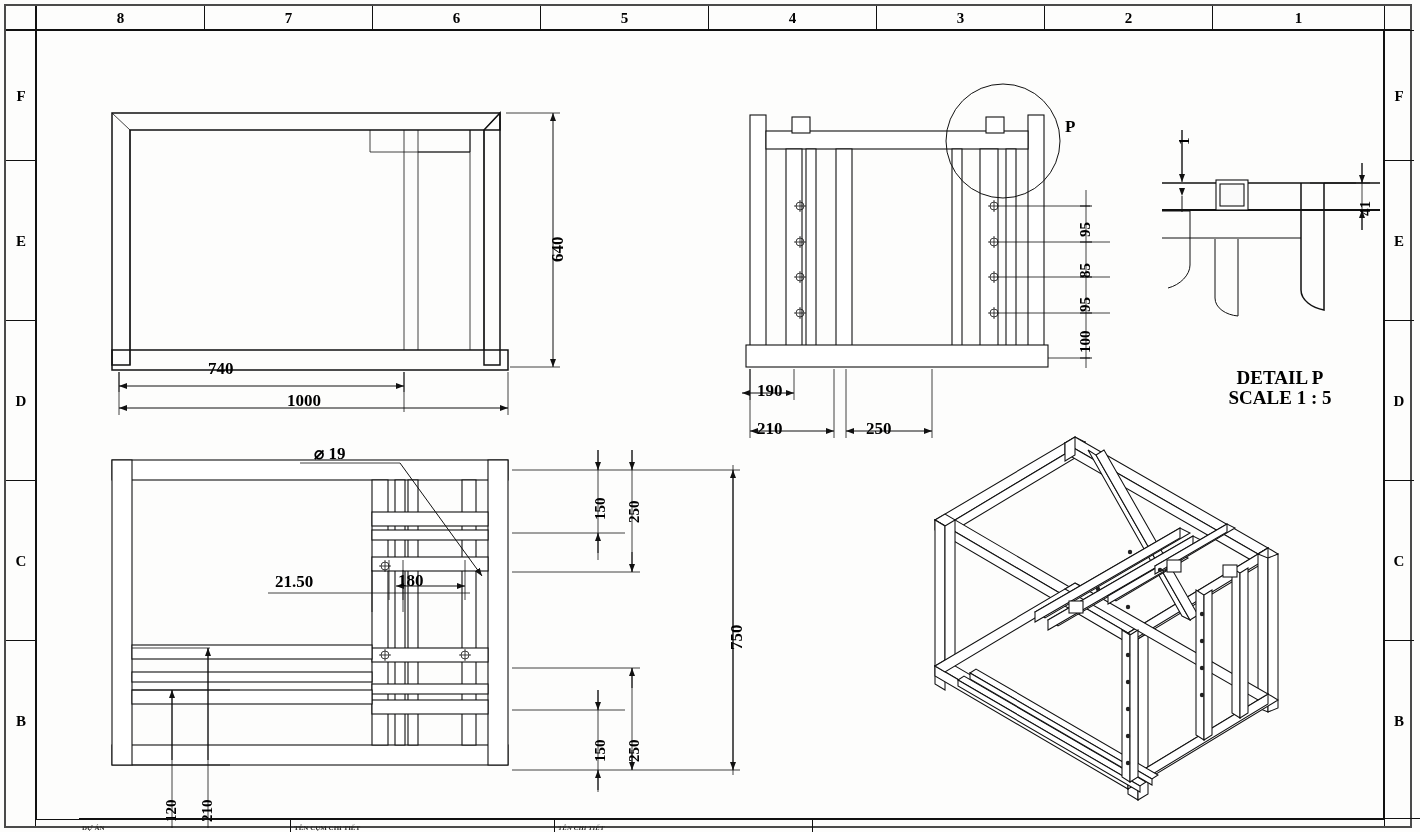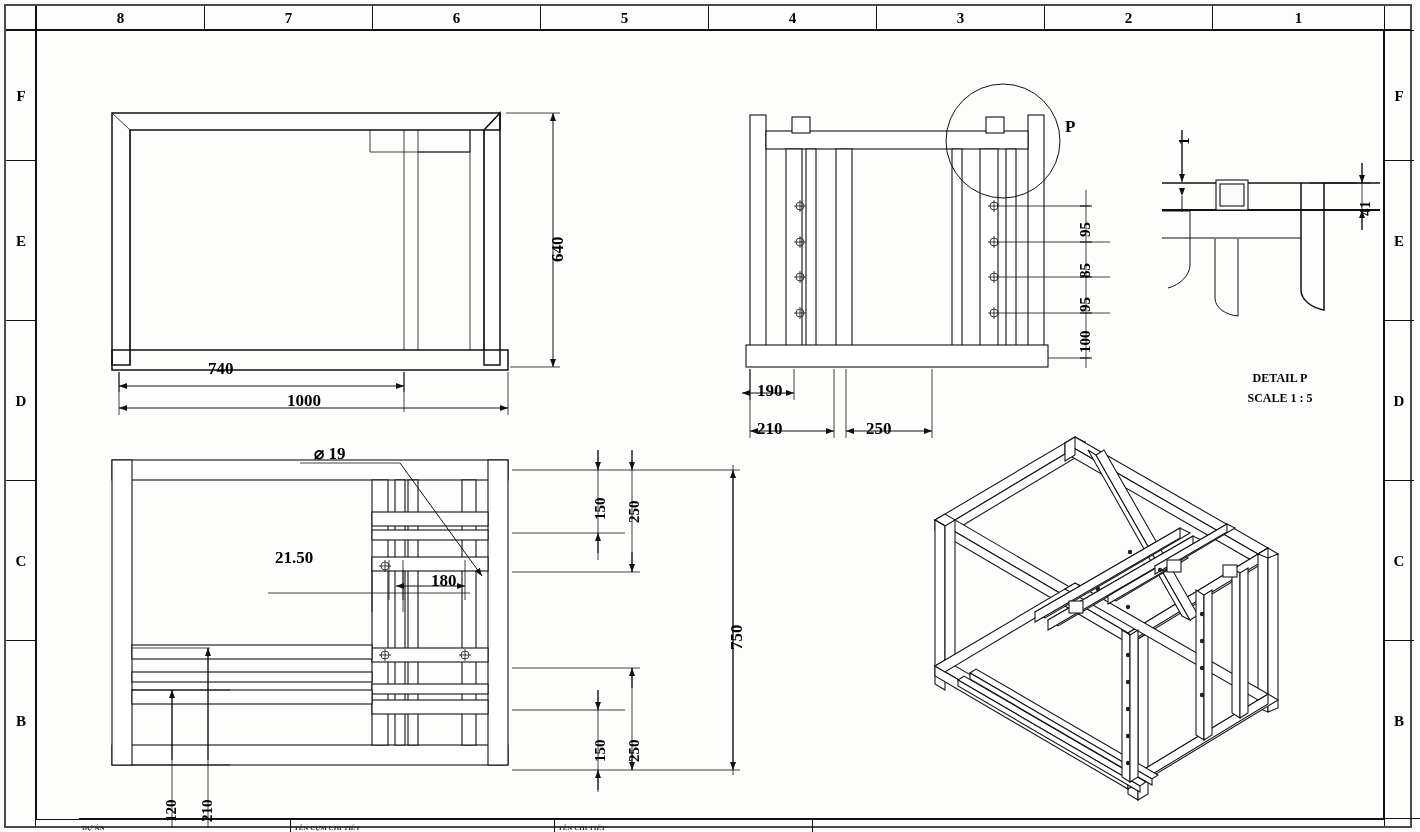--- a/index.html
+++ b/index.html
@@ -44,21 +44,21 @@
   .dimline{stroke:#111;stroke-width:1;fill:none;}
   .ext{stroke:#111;stroke-width:0.8;fill:none;}
   .face{fill:#ffffff;stroke:#111;stroke-width:1.1;}
   .face2{fill:#fafafa;stroke:#111;stroke-width:1.1;}
 
   .dimtxt{position:absolute;font-family:"Liberation Serif","DejaVu Serif",serif;
           font-weight:bold;font-size:17px;color:#000;white-space:nowrap;}
   .dimtxt.sm{font-size:15px;}
   .rot{transform:rotate(-90deg);transform-origin:left top;}
   .lbl{position:absolute;font-weight:bold;font-size:17px;white-space:nowrap;}
-  .detail-title{position:absolute;font-weight:bold;font-size:12px;line-height:20px;
+  .detail-title{position:absolute;font-weight:bold;font-size:19px;line-height:20px;
                 text-align:center;white-space:pre-line;}
 </style>
 </head>
 <body>
 
 <div id="sheet">
 
   <div class="frame-outer"></div>
   <div class="frame-inner"></div>
 
@@ -403,31 +403,31 @@
   <div class="dimtxt" style="left:866px;top:419px;">250</div>
 
   <div class="lbl" style="left:1065px;top:117px;">P</div>
 
   <div class="dimtxt rot sm" style="left:1176px;top:145px;">1</div>
   <div class="dimtxt rot sm" style="left:1357px;top:216px;">41</div>
   <div class="detail-title" style="left:1180px;top:368px;width:200px;">DETAIL P</div>
   <div class="detail-title" style="left:1180px;top:388px;width:200px;">SCALE 1 : 5</div>
 
   <div class="dimtxt" style="left:314px;top:443px;">⌀ 19</div>
-  <div class="dimtxt" style="left:275px;top:548px;">21.50</div>
-  <div class="dimtxt" style="left:431px;top:571px;">180</div>
+  <div class="dimtxt" style="left:275px;top:572px;">21.50</div>
+  <div class="dimtxt" style="left:398px;top:571px;">180</div>
   <div class="dimtxt rot sm" style="left:163px;top:822px;">120</div>
   <div class="dimtxt rot sm" style="left:199px;top:822px;">210</div>
 
   <div class="dimtxt rot sm" style="left:592px;top:520px;">150</div>
   <div class="dimtxt rot sm" style="left:626px;top:523px;">250</div>
   <div class="dimtxt rot sm" style="left:592px;top:762px;">150</div>
   <div class="dimtxt rot sm" style="left:626px;top:762px;">250</div>
   <div class="dimtxt rot" style="left:727px;top:650px;">750</div>
 
   <div class="titleblock">
     <div class="tb-cell" style="width:212px;">DỰ ÁN</div>
     <div class="tb-cell" style="width:264px;">TÊN CỤM CHI TIẾT</div>
-    <div class="tb-cell" style="width:258px;">TÊN CHI TIẾT</div>
+    <div class="tb-cell" style="width:258px;font-style:italic;">TÊN CHI TIẾT</div>
     <div class="tb-cell" style="flex:1;border-right:none;"></div>
   </div>
 
 </div>
 
 </body></html>

